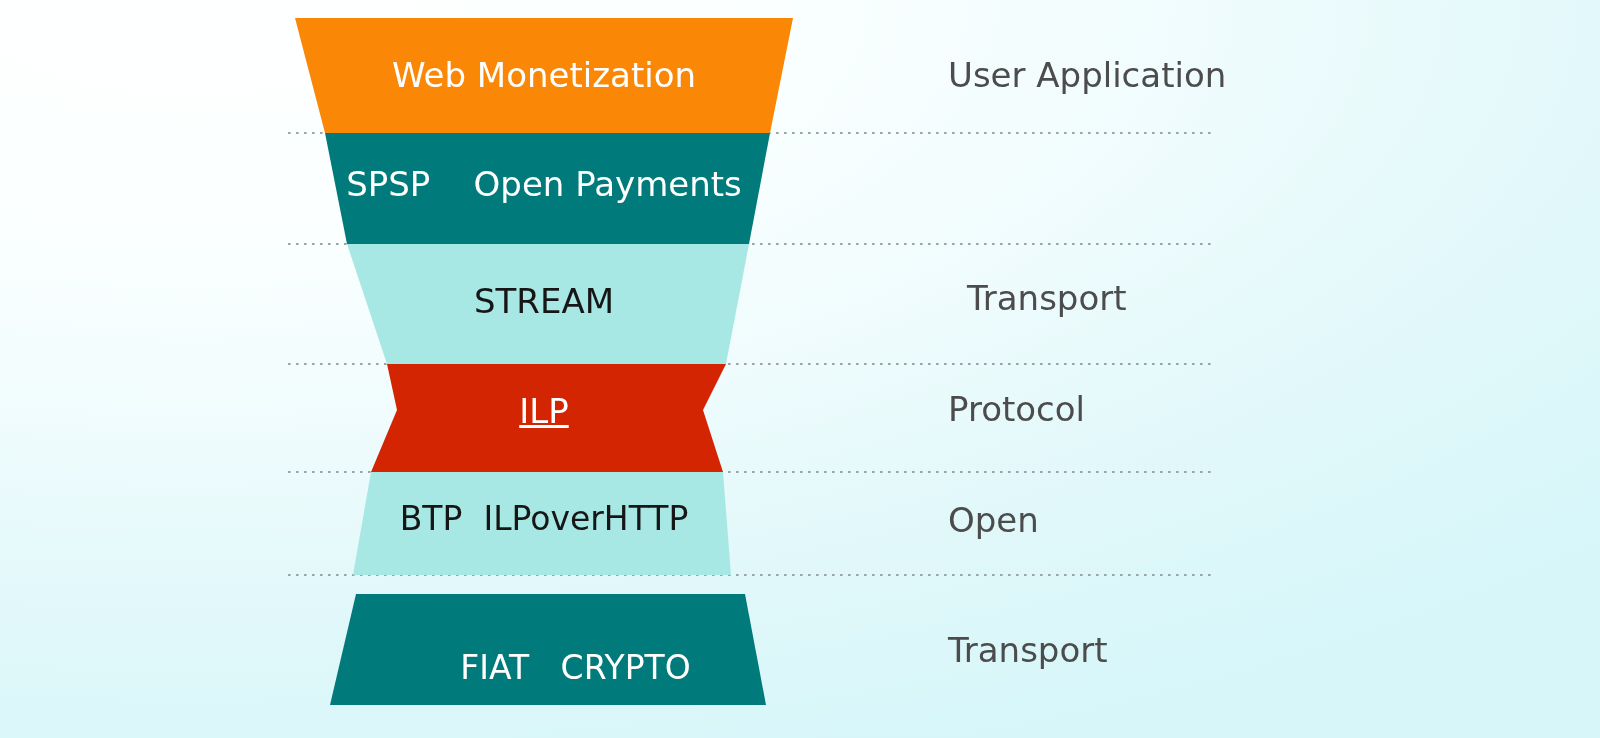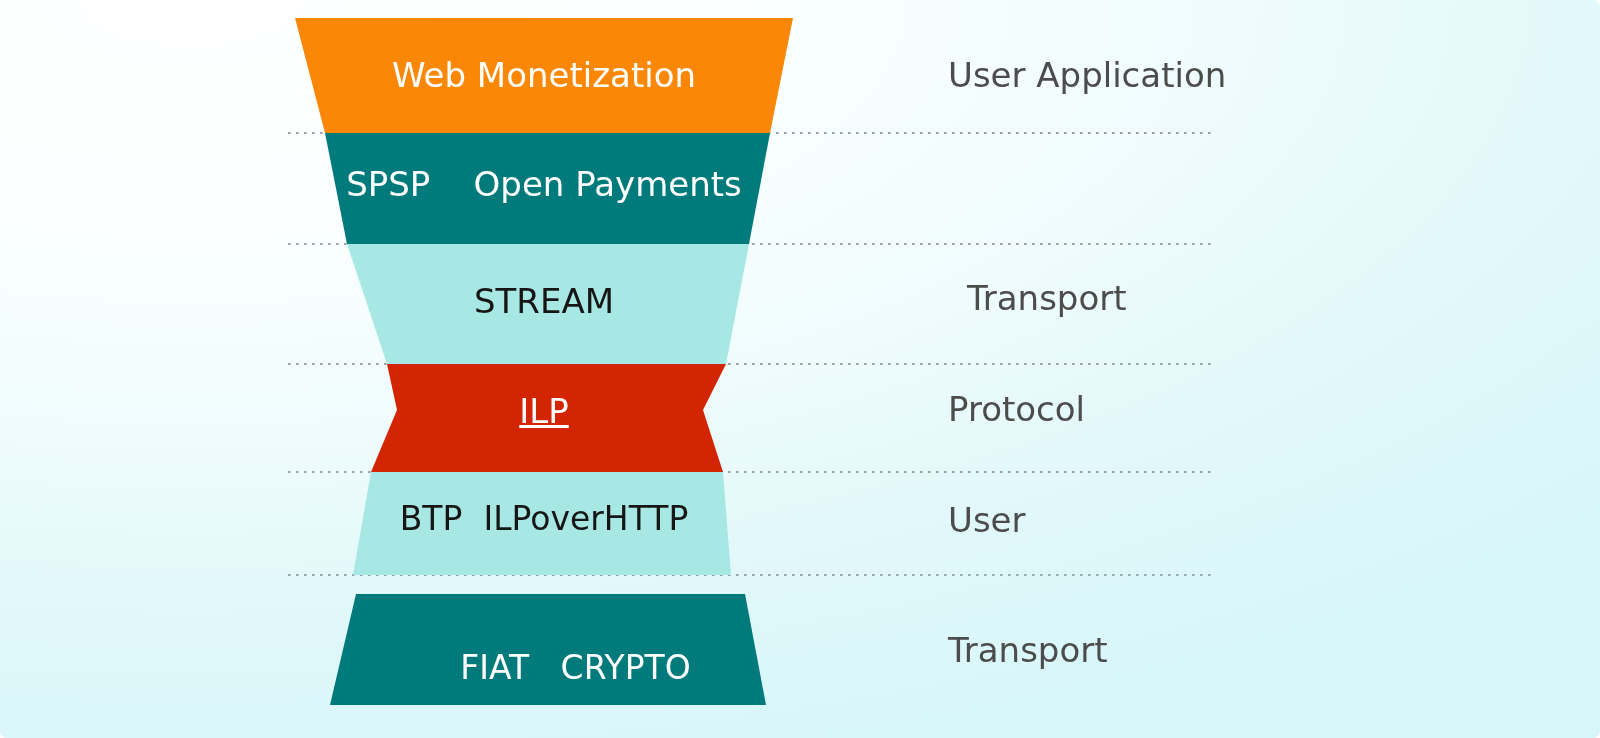--- a/index.html
+++ b/index.html
@@ -7,21 +7,20 @@
   html, body {
     width:1600px; height:738px;
     overflow:hidden;
     font-family:"DejaVu Sans", sans-serif;
   }
   #stage {
     position:relative;
     width:1600px; height:738px;
     background:
       radial-gradient(120% 110% at 12% 0%, #ffffff 0%, #fbffff 28%, #f0fcfd 52%, #e2f8fa 74%, #d6f6f9 100%);
-    border-radius: 7px;
   }
   #stage svg.layers {
     position:absolute; left:0; top:0;
     width:1600px; height:738px;
     display:block;
   }
   
   .side-labels {
     position:absolute; left:0; top:0;
     width:1600px; height:738px;
@@ -109,17 +108,17 @@
     <div class="funnel-label fl-settle">
       <span class="ln1">FIAT   CRYPTO</span>
       <span class="ln2">MOBILE MONEY</span>
     </div>
   </div>
 
   <div class="side-labels">
     <div class="side-label" style="top:58px;">User Application</div>
     <div class="side-label" style="top:281px;margin-left:19px;">Transport</div>
     <div class="side-label" style="top:392px;text-align:right;">Protocol</div>
-    <div class="side-label" style="top:503px;">User</div>
+    <div class="side-label" style="top:503px;">Open</div>
     <div class="side-label" style="top:633px;">Transport</div>
   </div>
 
 </div>
 
 </body></html>

